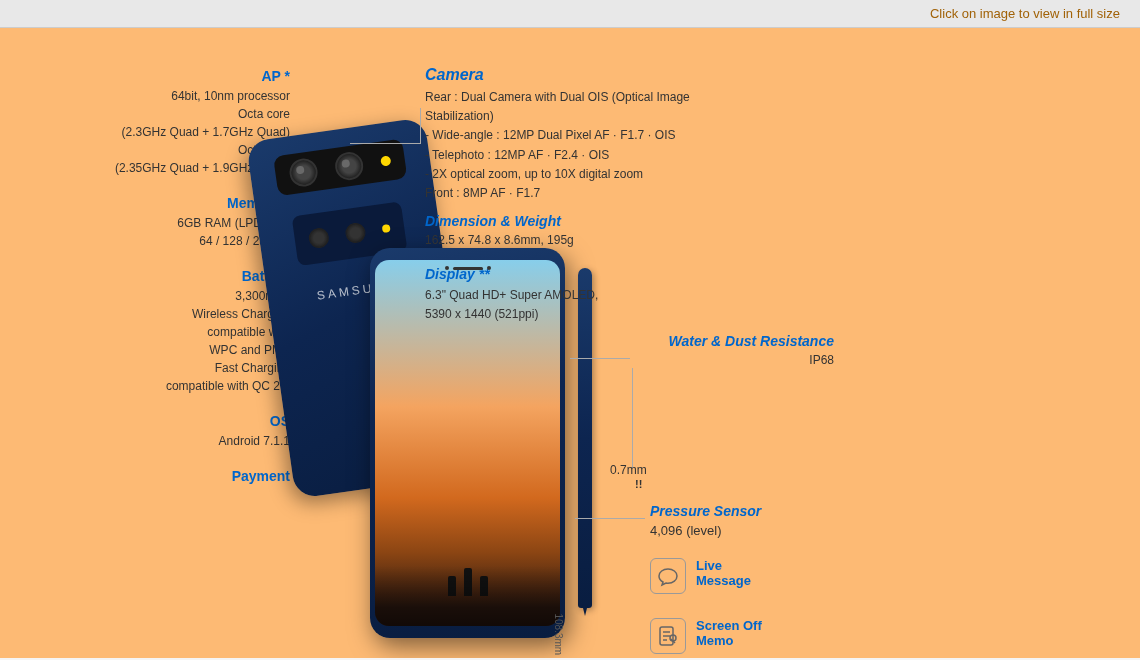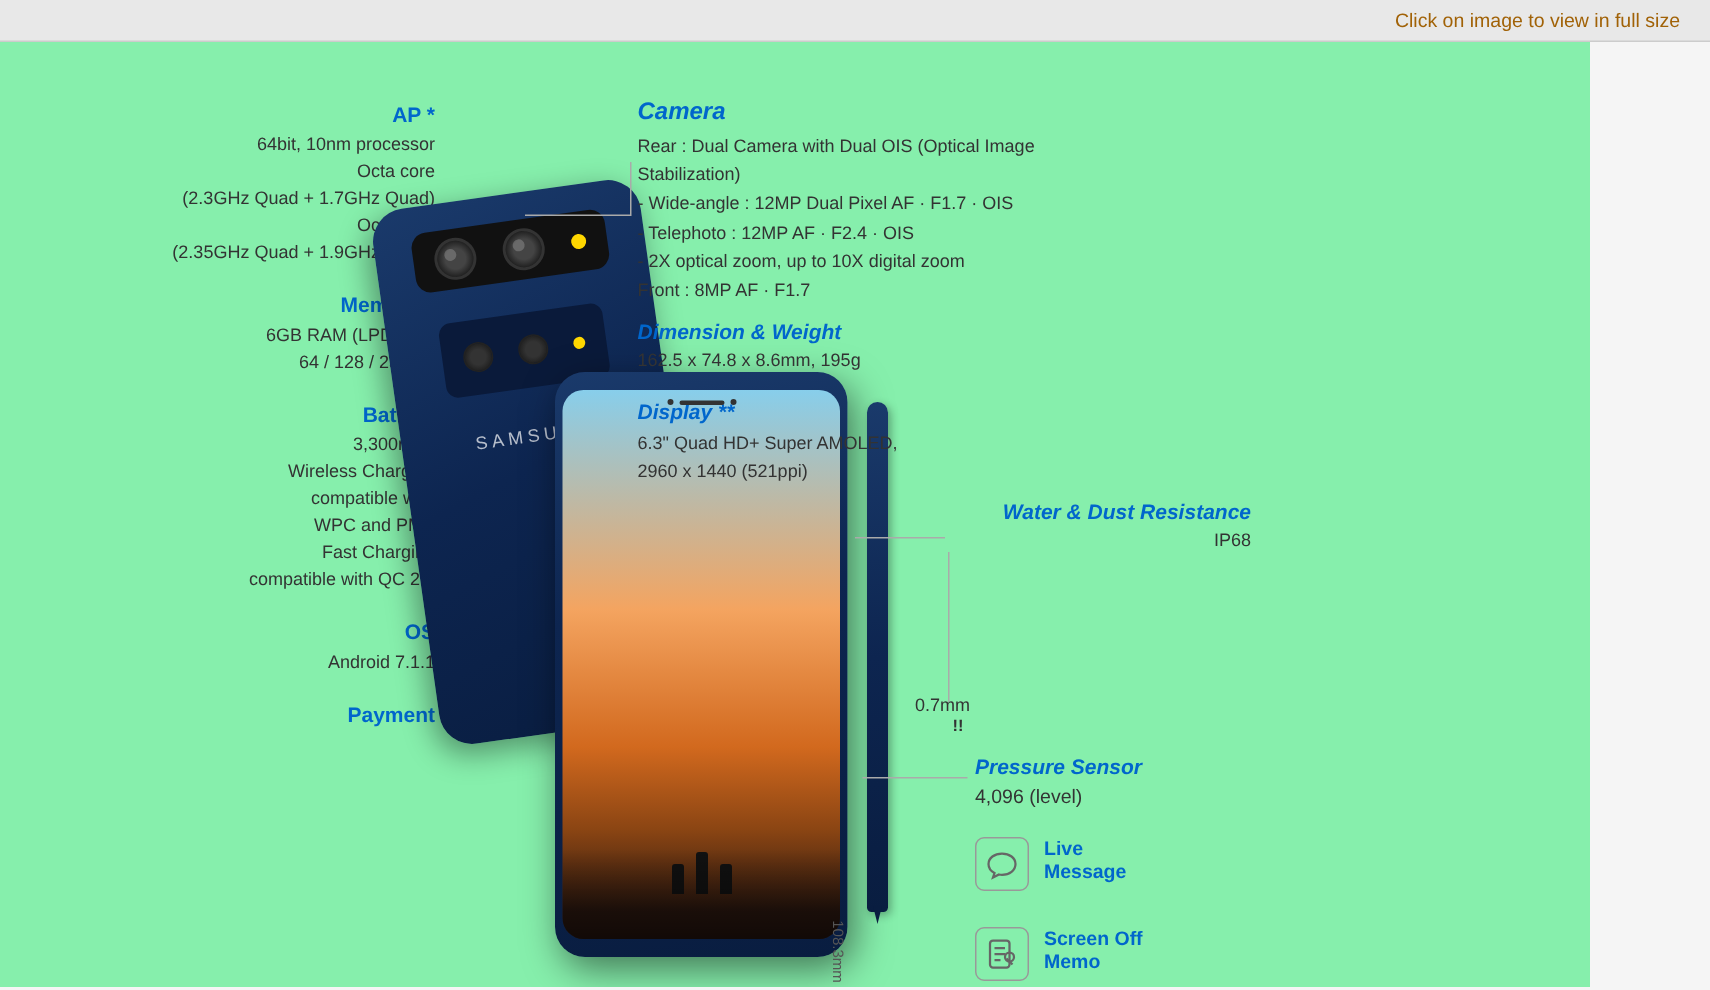--- a/index.html
+++ b/index.html
@@ -13,23 +13,23 @@
     .top-bar {
       background: #e8e8e8;
       text-align: right;
       padding: 6px 20px;
       font-size: 13px;
       color: #a16207;
       border-bottom: 1px solid #ccc;
     }
     .main-container {
       position: relative;
-      width: 1060px;
+      width: 1140px;
       height: 630px;
-      background: #86efac;
+      background: #fdba74;
       overflow: hidden;
     }
     
     .specs-left {
       position: absolute;
       left: 30px;
       top: 40px;
       width: 260px;
     }
     .spec-section {
@@ -378,21 +378,21 @@
     <div class="spec-title-right">Dimension &amp; Weight</div>
     <div style="font-size:12px; color:#333;">162.5 x 74.8 x 8.6mm, 195g</div>
   </div>
 
   <div style="position:absolute; left:425px; top:238px; width:280px;">
     <div class="spec-title-right">
       <span>Display **</span>
     </div>
     <div style="font-size:12px; color:#333; line-height:1.6;">
       <span>6.3" Quad HD+ Super AMOLED,</span><br>
-      <span>2960 x 1440 (521ppi)</span>
+      <span>5390 x 1440 (521ppi)</span>
     </div>
   </div>
 
   <div style="position:absolute;left:570px;top:330px;width:60px;height:1px;background:#aaa;"></div>
 
   <div style="position:absolute; left:634px; top:305px; width:200px;text-align:right;">
     <div class="spec-title-right">Water &amp; Dust Resistance</div>
     <div style="font-size:12px; color:#333;">IP68</div>
   </div>
 

